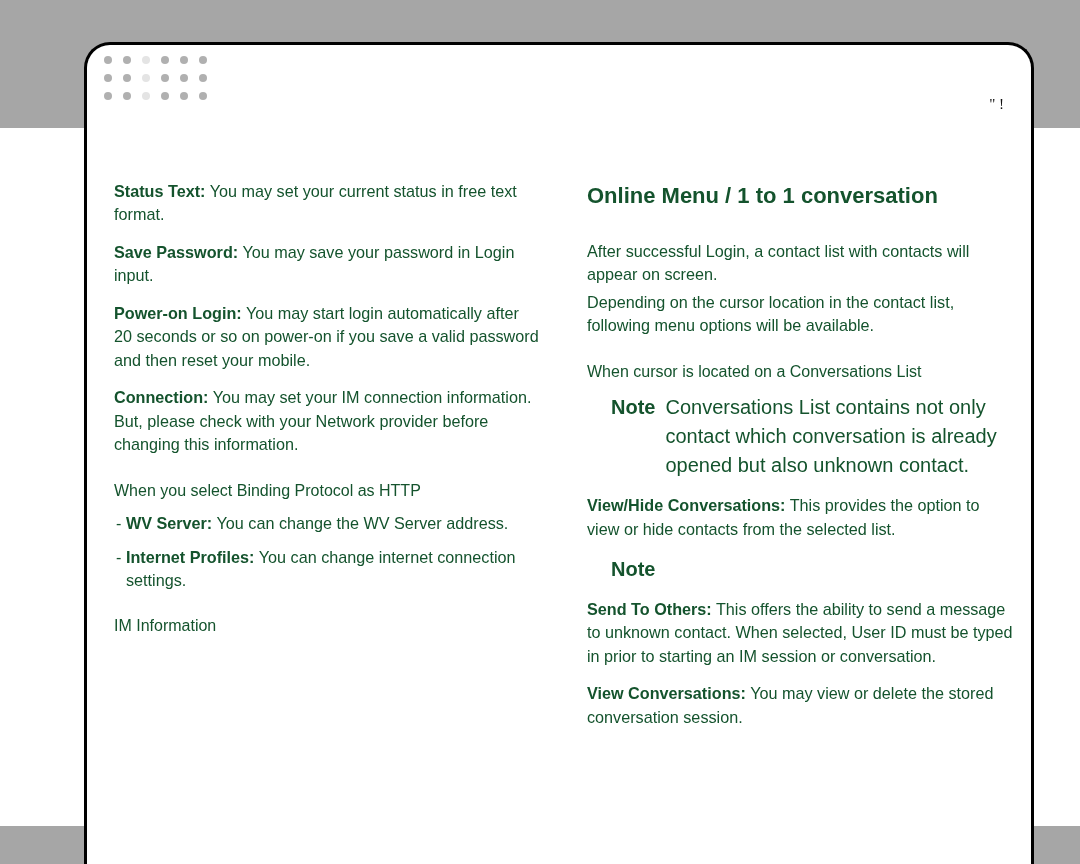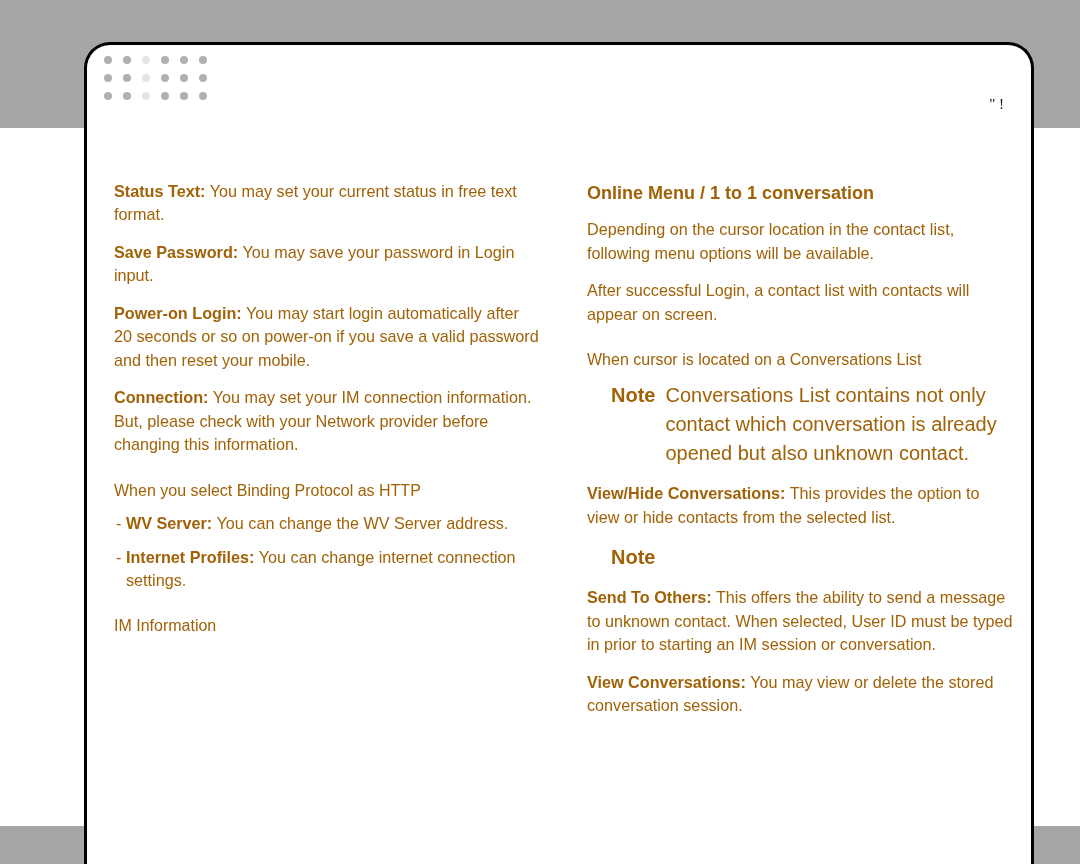--- a/index.html
+++ b/index.html
@@ -55,31 +55,31 @@
   .content {
     position: absolute;
     top: 180px;
     left: 114px;
     right: 66px;
     bottom: 50px;
     display: flex;
     gap: 46px;
     font-size: 16.2px;
     line-height: 1.45;
-    color: #a16207;
+    color: #14532d;
   }
   .col { flex: 1; }
 
   .para { margin-bottom: 14px; }
   .bold-run { font-weight: 700; }
 
   h2.section-title {
-    font-size: 18px;
+    font-size: 22px;
     font-weight: 700;
-    margin-bottom: 12px;
+    margin-bottom: 28px;
   }
   .sub-heading {
     font-weight: 400;
     font-size: 16px;
     margin-top: 22px;
     margin-bottom: 10px;
   }
 
   .indent-item {
     padding-left: 12px;
@@ -157,22 +157,22 @@
       <span class="bold-run">Internet Profiles:</span><span> You can change internet connection settings.</span>
     </p>
 
     <div class="sub-heading">IM Information</div>
 
   </div>
 
   <div class="col">
     <h2 class="section-title">Online Menu / 1 to 1 conversation</h2>
 
+    <p class="para" style="margin-bottom:4px">After successful Login, a contact list with contacts will appear on screen.</p>
     <p class="para">Depending on the cursor location in the contact list, following menu options will be available.</p>
-    <p class="para" style="margin-bottom:4px">After successful Login, a contact list with contacts will appear on screen.</p>
 
     <div class="sub-heading">When cursor is located on a Conversations List</div>
 
     <div class="note-block">
       <span class="note-label">Note</span>
       <span class="note-text">Conversations List contains not only contact which conversation is already opened but also unknown contact.</span>
     </div>
 
     <p class="para">
       <span class="bold-run">View/Hide Conversations:</span><span> This provides the option to view or hide contacts from the selected list.</span>

